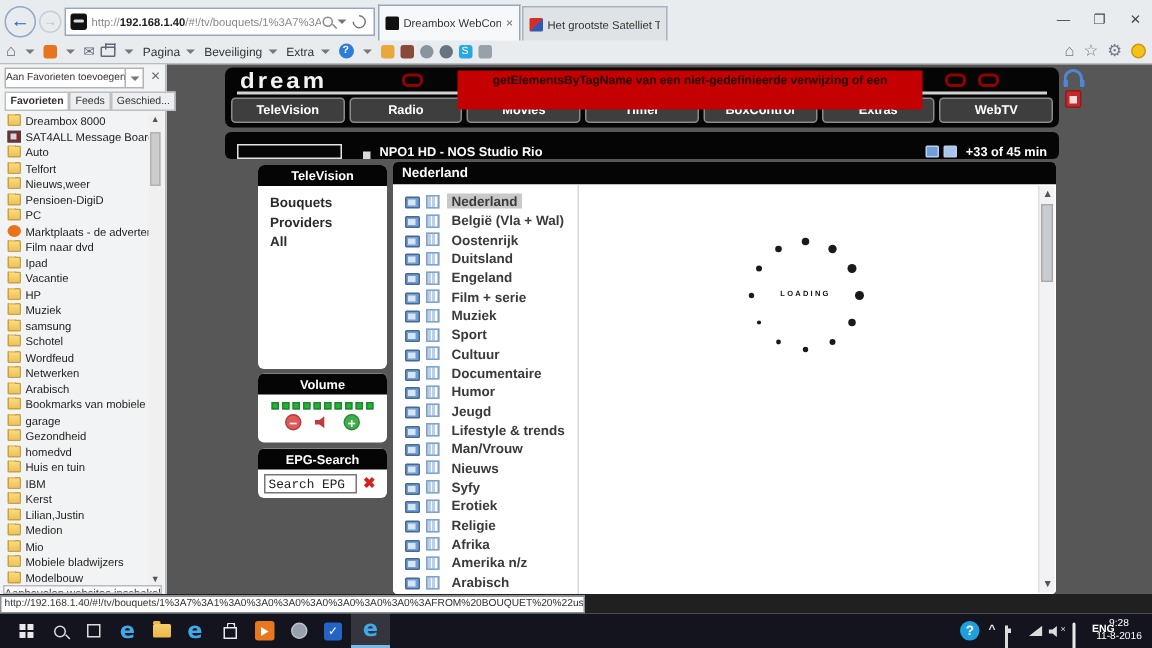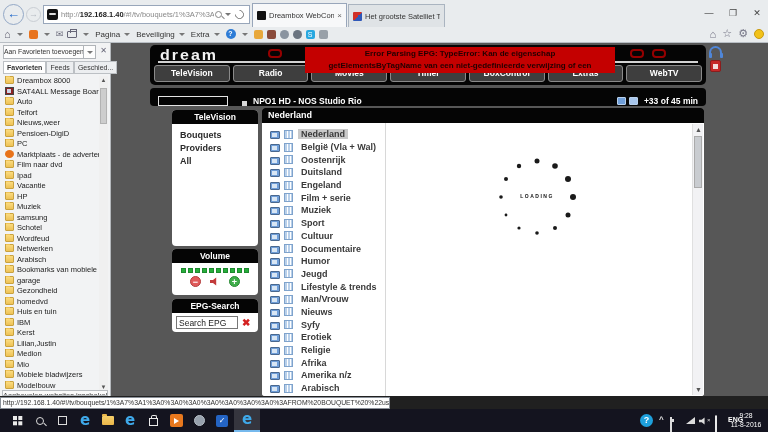--- a/index.html
+++ b/index.html
@@ -104,21 +104,21 @@
 .plinks{padding:5px 8px}
 .plink{font-size:9px;font-weight:bold;color:#2b2b2b;line-height:13px}
 .volrow{display:flex;justify-content:center;gap:2px;margin-top:5px}
 .volseg{width:5px;height:5px;background:#27ae3b;border:1px solid #1d8a2e}
 .volbtns{display:flex;justify-content:center;align-items:center;gap:9px;margin-top:3px}
 .volbtn{width:11px;height:11px;border-radius:50%;color:#fff;font-size:9px;font-weight:bold;text-align:center;line-height:10px}
 .vminus{background:#e05a5a;border:1px solid #b23c3c}
 .vplus{background:#3fae4a;border:1px solid #2a8a35}
 .vspk{width:10px;height:9px;background:#c23b3b;clip-path:polygon(0 33%,30% 33%,62% 5%,62% 95%,30% 67%,0 67%);align-self:center}
 .epgbody{display:flex;align-items:center;padding:3px 4px 0 4px;gap:4px}
-.epg-input{width:62px;height:13px;border:1px solid #777;font-size:8.5px;padding:0 2px;font-family:Liberation Sans, sans-serif;color:#222}
+.epg-input{width:62px;height:13px;border:1px solid #777;font-size:8.5px;padding:0 2px;font-family:Liberation Mono, monospace;color:#222}
 .epgx{color:#d42222;font-size:10px;font-weight:bold;line-height:10px}
 
 
 .chpanel{left:262px;top:108px;width:442px;height:288px;border-radius:3px;overflow:hidden;background:#fff}
 .chhead{height:15px;background:#050505;color:#fff;font-size:9px;font-weight:bold;line-height:15px;padding-left:6px}
 .chbody{position:relative;height:273px;background:#fff;overflow:hidden}
 .chrows{padding-top:5px}
 .chrow{display:flex;align-items:center;height:12.7px;padding-left:8px;font-size:9px;font-weight:bold;color:#3a3a3a;white-space:nowrap}
 .chrow .lbl{padding:0 3px}
 .chrow.selected .lbl{background:#c9c9c9}
@@ -408,21 +408,20 @@
     <div class="suggest">Aanbevolen websites inschakelen</div>
   </div>
 
   <div class="abs dreamhead">
     <span class="logoline"></span>
     <span class="logo">dream</span>
     <span class="deco" style="left:118px"></span>
     <span class="deco" style="left:480px"></span>
     <span class="deco" style="left:502px"></span>
     <div class="errbox">
-      <div>Error Parsing EPG: TypeError: Kan de eigenschap</div>
       <div>getElementsByTagName van een niet-gedefinieerde verwijzing of een</div>
     </div>
     <div class="navrow">
 
     <span class="navbtn">TeleVision</span>
         <span class="navbtn">Radio</span>
         <span class="navbtn">Movies</span>
         <span class="navbtn">Timer</span>
         <span class="navbtn">BoxControl</span>
         <span class="navbtn">Extras</span>

